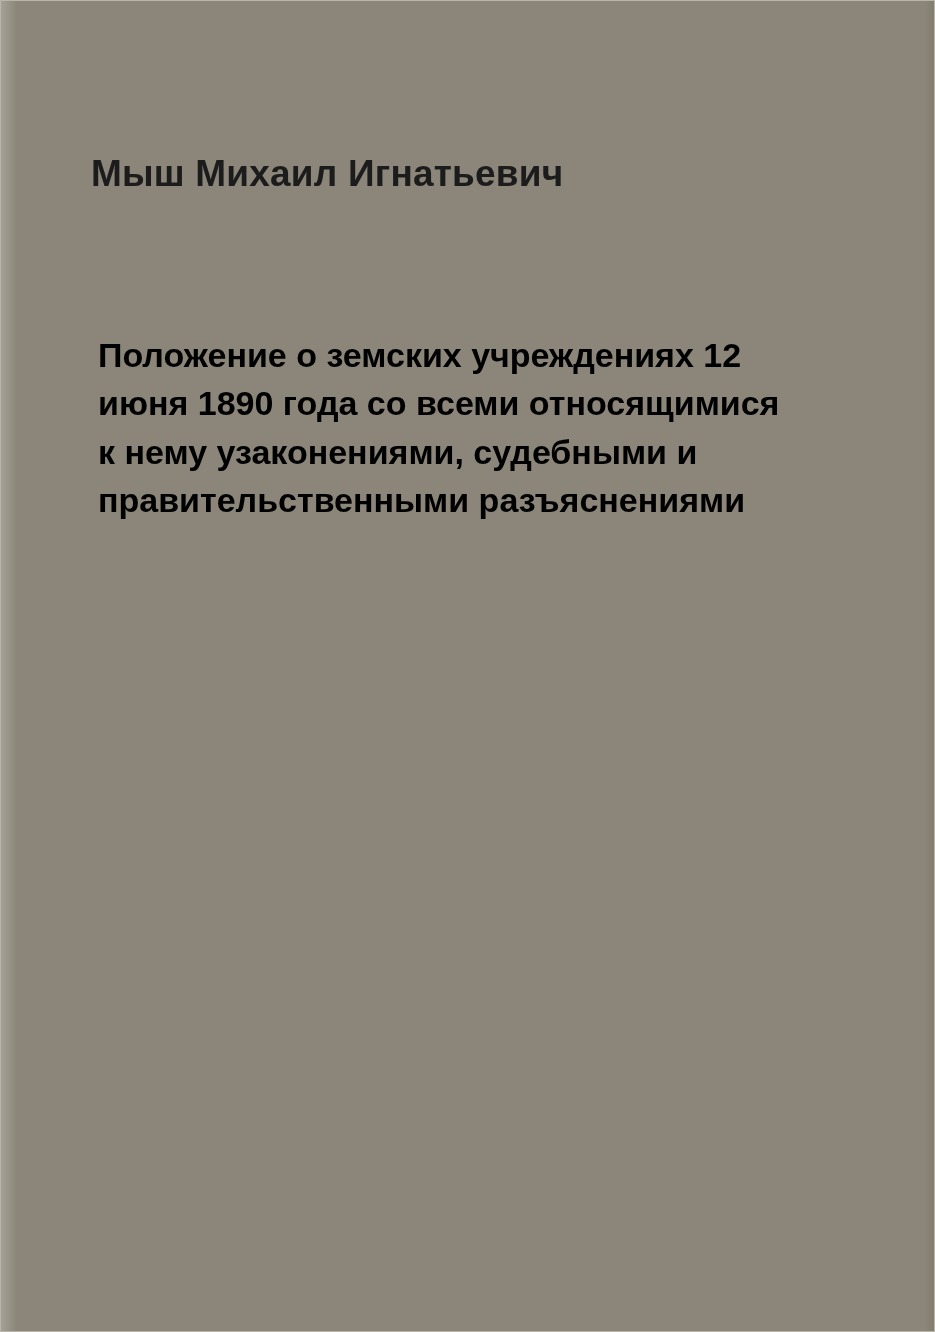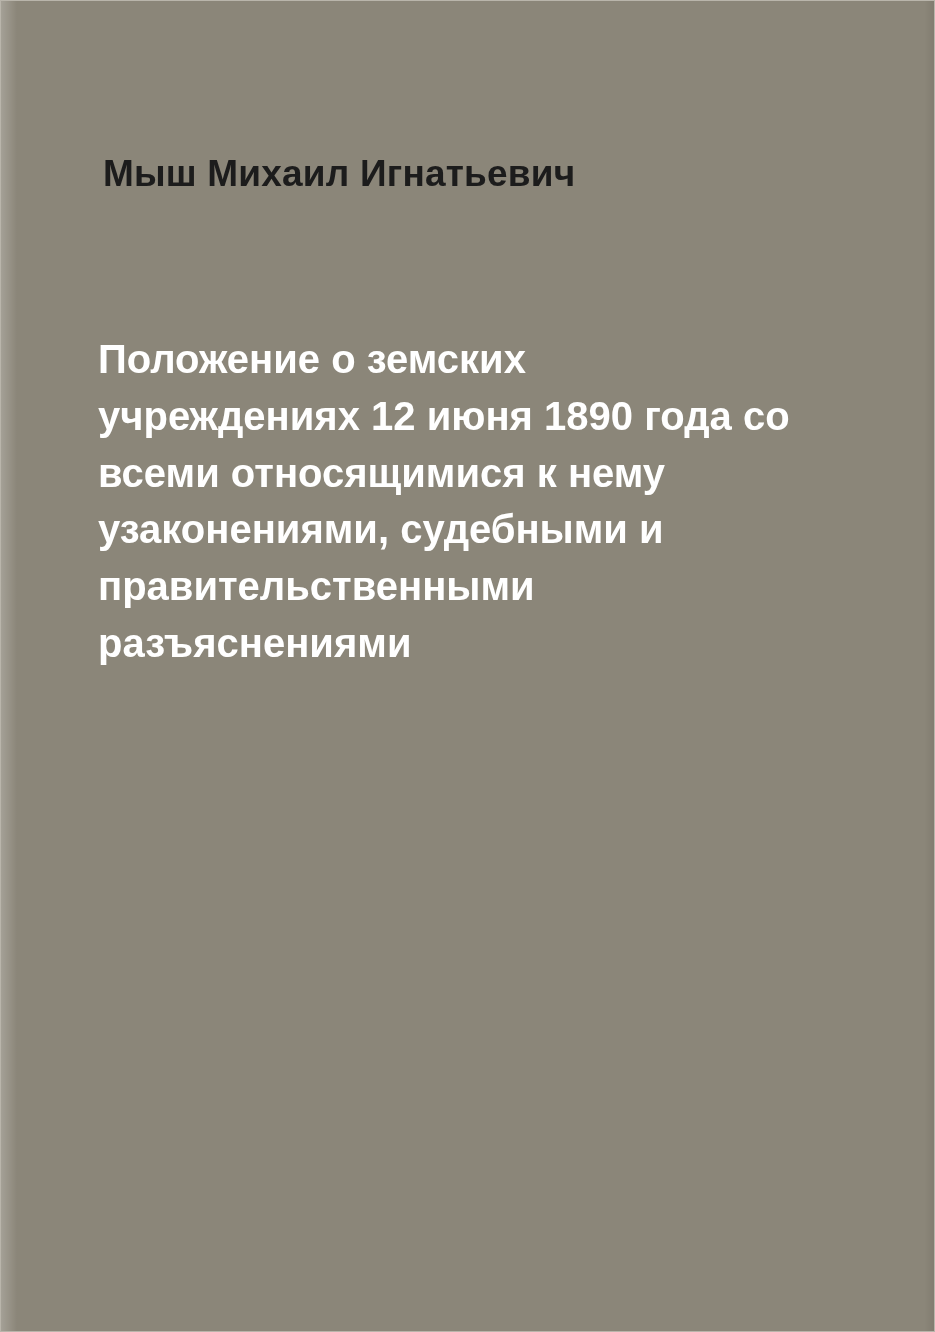--- a/index.html
+++ b/index.html
@@ -35,37 +35,37 @@
     position: absolute;
     right: 0;
     top: 0;
     width: 10px;
     height: 100%;
     background: linear-gradient(to left, rgba(0,0,0,0.07), rgba(0,0,0,0.0));
     pointer-events: none;
   }
   .author {
     position: absolute;
-    left: 102px;
+    left: 90px;
     top: 150px;
     width: 790px;
     font-size: 37px;
     font-weight: bold;
     color: #1c1c1c;
     letter-spacing: 0.2px;
     line-height: 1.25;
   }
   .title {
     position: absolute;
     left: 97px;
     top: 330px;
     width: 700px;
-    font-size: 40px;
+    font-size: 34px;
     font-weight: bold;
-    color: #ffffff;
+    color: #000000;
     line-height: 1.42;
   }
 </style>
 </head>
 <body>
 
 <div class="book-cover">
   <div class="spine-shadow"></div>
   <div class="edge-shadow"></div>
   <div class="author">Мыш Михаил Игнатьевич</div>

